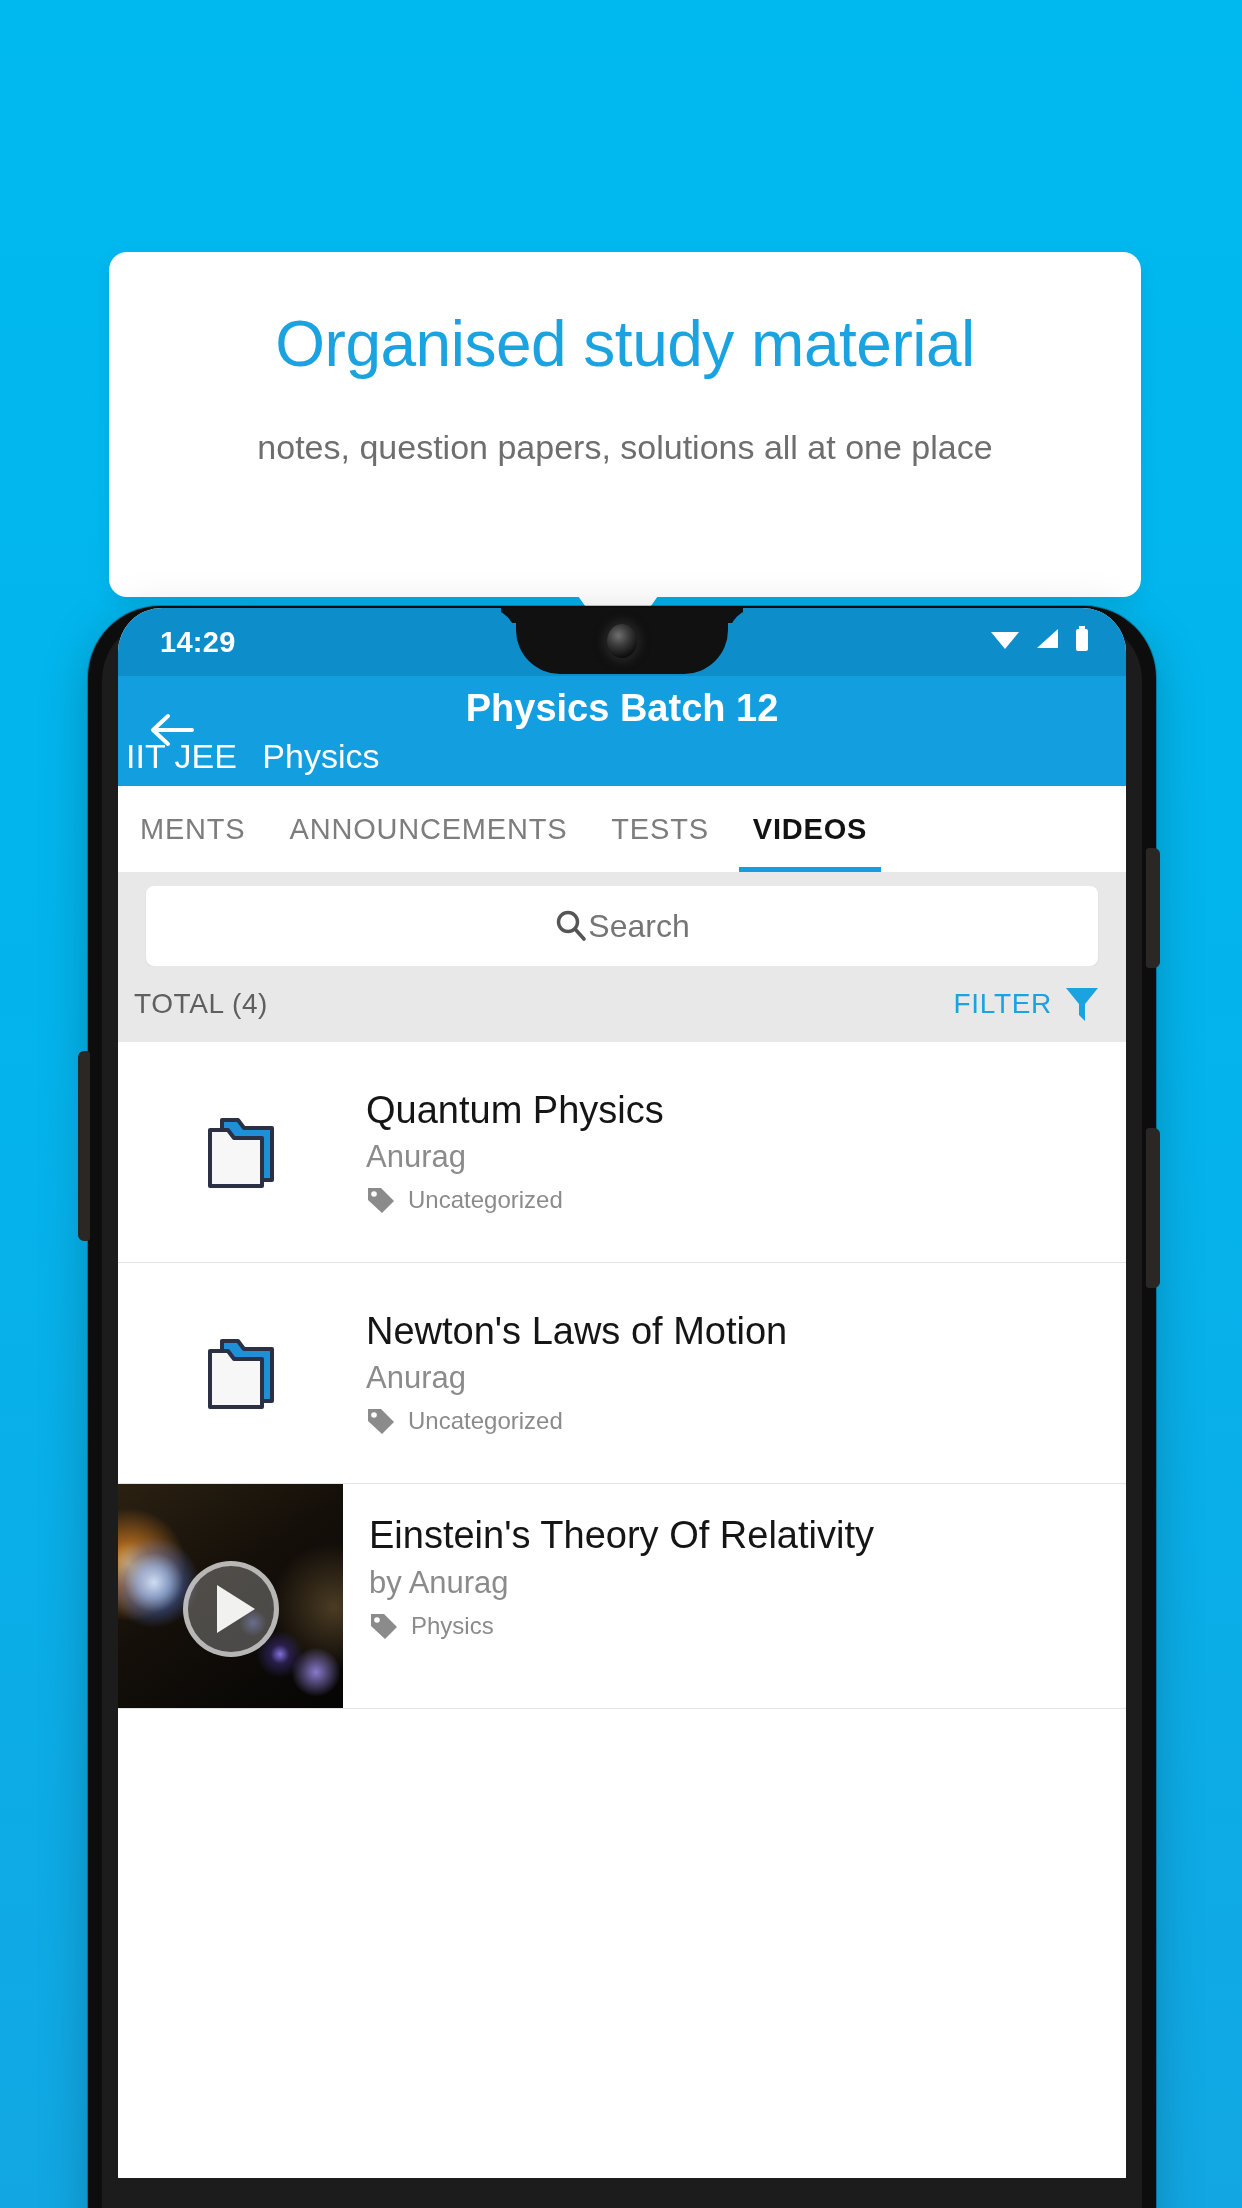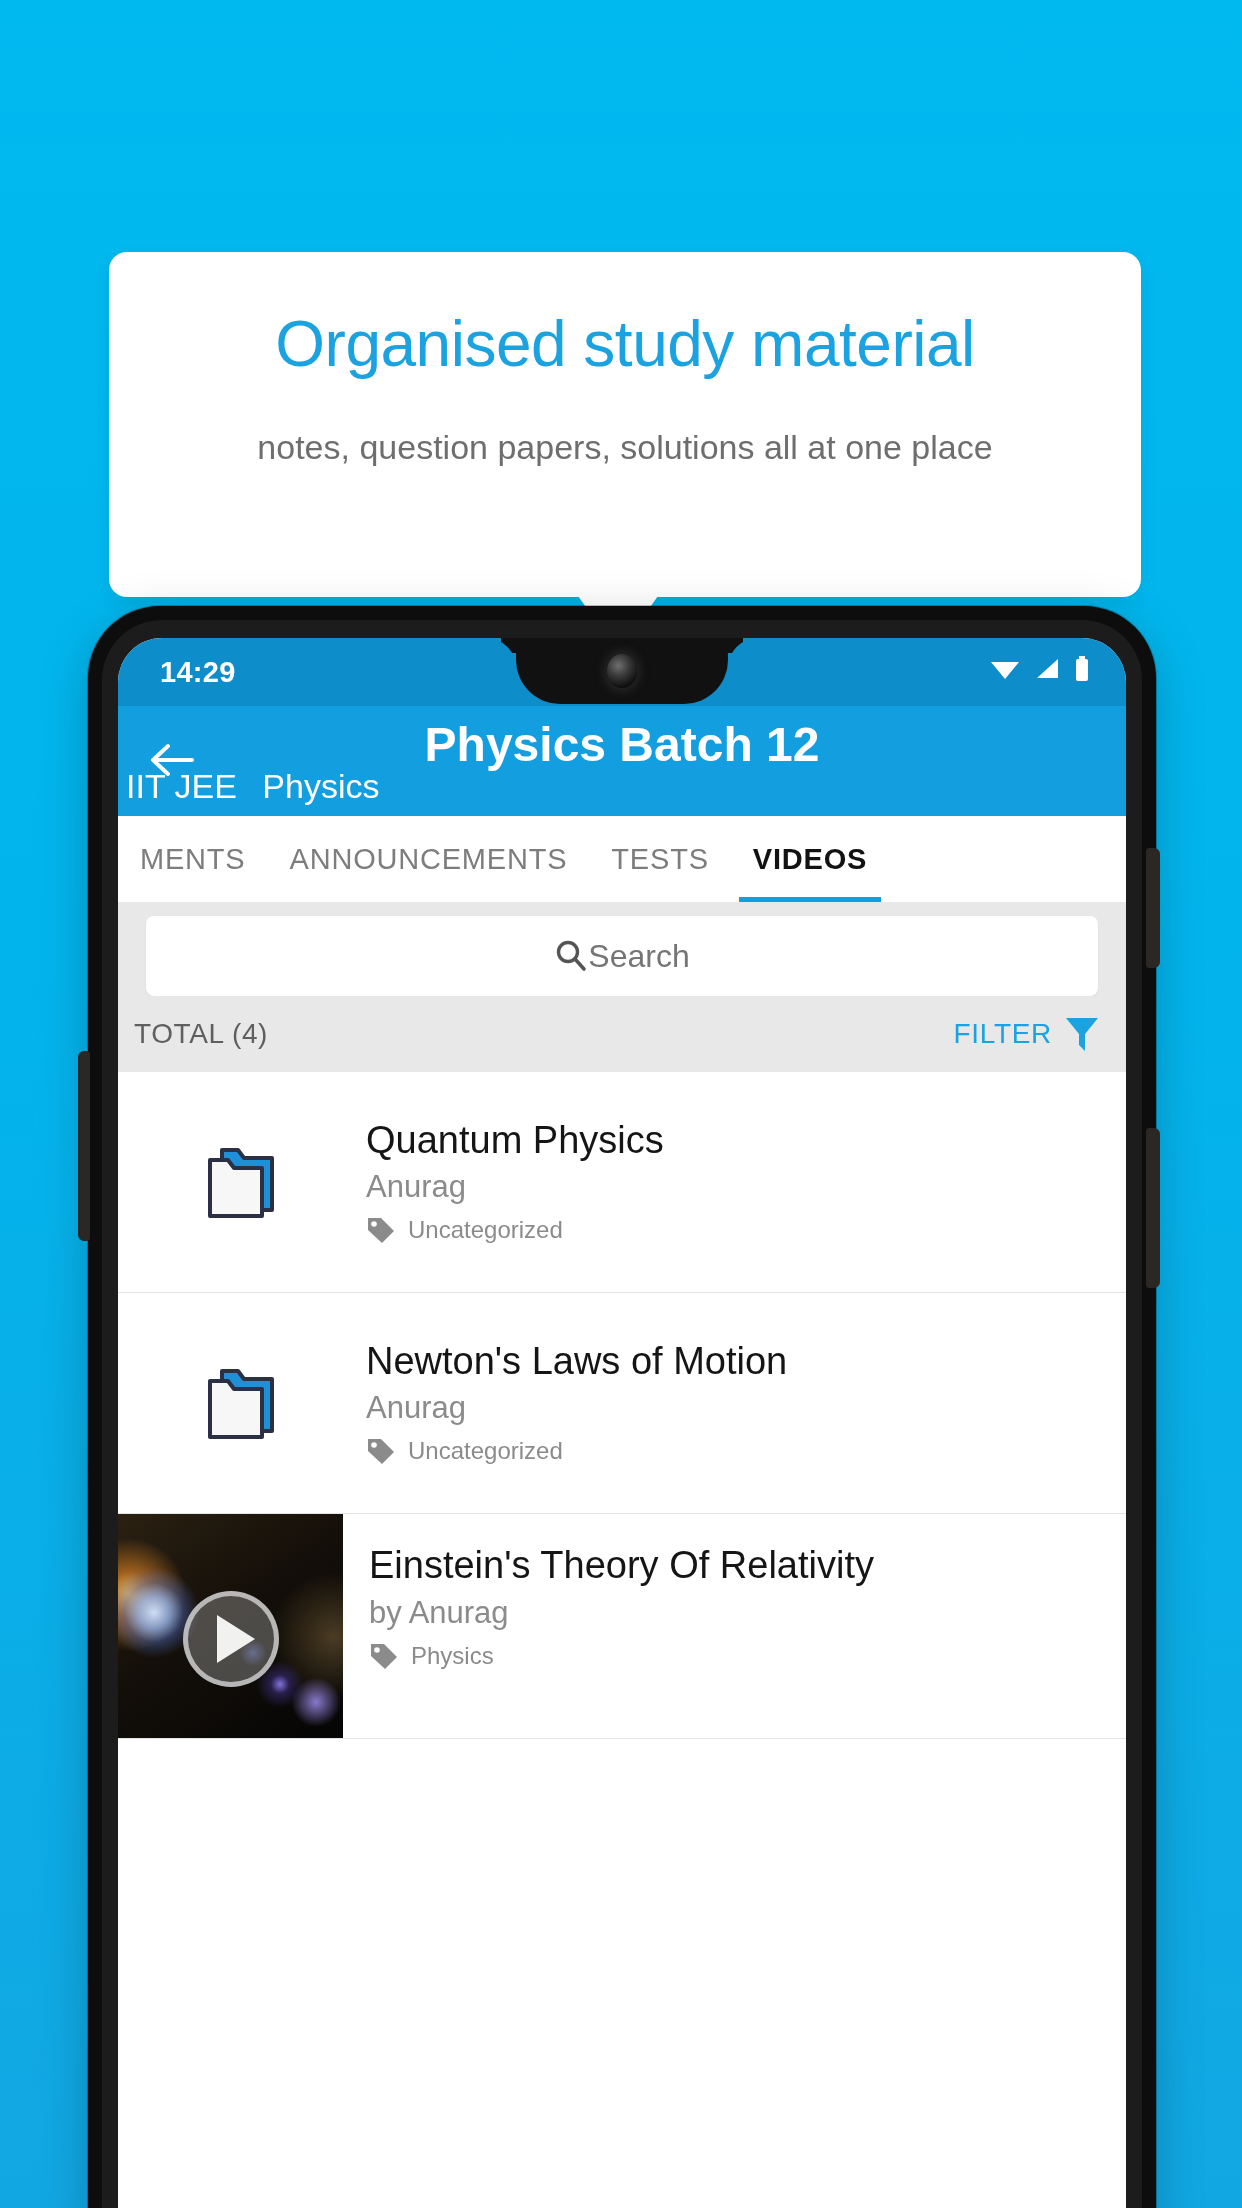--- a/index.html
+++ b/index.html
@@ -73,21 +73,21 @@
     border-radius: 3px 6px 6px 3px;
   }
   #btn-right-top   { left: 1146px; top: 848px;  width: 14px; height: 120px; }
   #btn-right-bottom{ left: 1146px; top: 1128px; width: 14px; height: 160px; }
   #btn-left-mid    { left: 78px;   top: 1051px; width: 12px; height: 190px;
                      border-radius: 6px 3px 3px 6px; }
 
   
   #screen {
     position: absolute;
-    left: 118px; top: 638px;
+    left: 118px; top: 608px;
     width: 1008px; height: 1570px;
     overflow: hidden;
     background: #ffffff;
     border-radius: 44px 44px 0 0;
   }
 
   
   #statusbar {
     position: relative;
     height: 68px;
@@ -154,21 +154,21 @@
   #back-arrow {
     position: absolute;
     left: 30px; top: 32px;
     width: 48px; height: 44px;
     cursor: pointer;
   }
   #appbar-title {
     position: absolute;
     left: 0; top: 11px; width: 100%;
     text-align: center;
-    font-size: 48px;
+    font-size: 38px;
     font-weight: bold;
     white-space: nowrap;
   }
   #appbar-sub {
     position: absolute;
     left: 0; top: 61px; width: 100%;
     font-size: 34px;
     white-space: nowrap;
   }
   #appbar-sub span { padding: 0 8px; }

